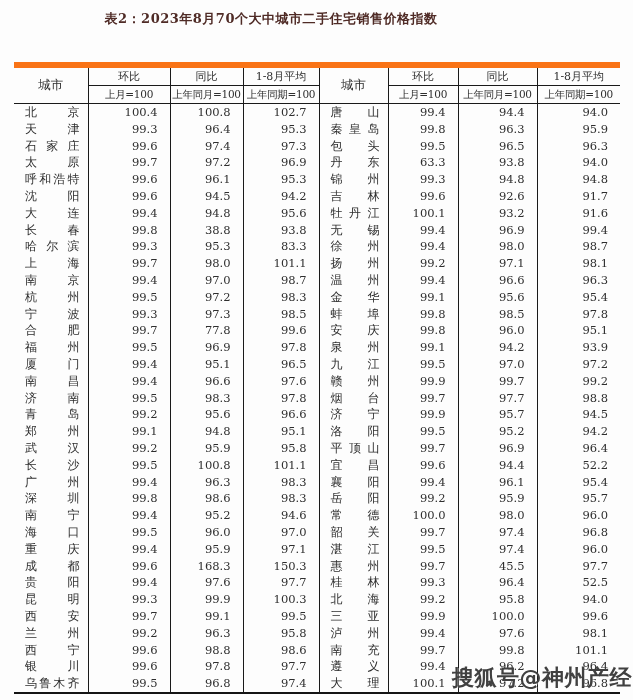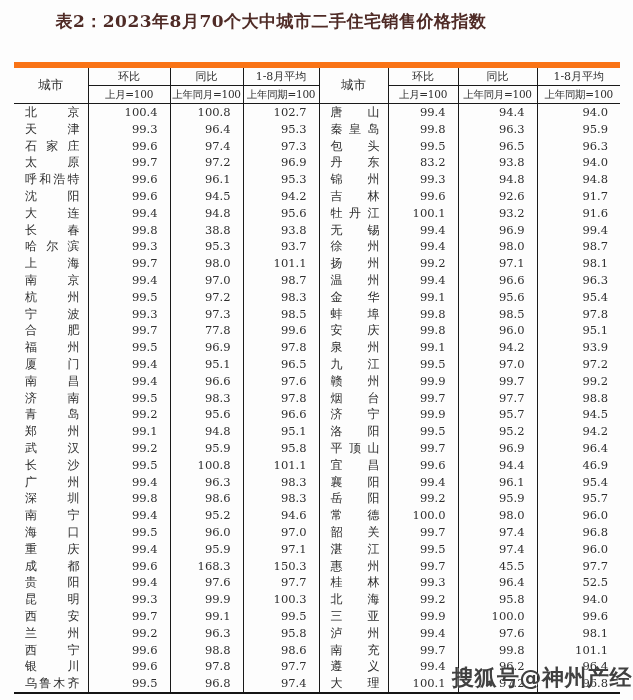--- a/index.html
+++ b/index.html
@@ -4,21 +4,21 @@
 <style>
   html,body{margin:0;padding:0;}
   body{
     width:633px;height:700px;position:relative;overflow:hidden;
     background:#fdfdfd;
     font-family:"DejaVu Serif","Liberation Serif",serif;
     color:#2b2b2b;
   }
   .title{
     position:absolute;top:10px;left:0;width:542px;
-    text-align:center;font-size:17px;font-weight:bold;
+    text-align:center;font-size:13px;font-weight:bold;
     color:#4f2b26;letter-spacing:0.5px;
   }
   .tbl-wrap{position:absolute;left:14px;top:62px;width:606px;}
   table.idx{
     border-collapse:collapse;table-layout:fixed;width:606px;
     border-top:6px solid #f97316;border-bottom:2.5px solid #141414;
   }
   table.idx th, table.idx td{
     padding:0;margin:0;font-weight:normal;color:#2e2e2e;
     overflow:hidden;white-space:nowrap;
@@ -153,21 +153,21 @@
           </td>
           <td class="num">99.7</td>
           <td class="num">97.2</td>
           <td class="num">96.9</td>
           <td class="city">
             <div class="cf">
               <span>丹</span>
               <span>东</span>
             </div>
           </td>
-          <td class="num">83.2</td>
+          <td class="num">63.3</td>
           <td class="num">93.8</td>
           <td class="num">94.0</td>
         </tr>
         <tr>
           <td class="city">
             <div class="cf">
               <span>呼</span>
               <span>和</span>
               <span>浩</span>
               <span>特</span>
@@ -250,21 +250,21 @@
         <tr>
           <td class="city">
             <div class="cf">
               <span>哈</span>
               <span>尔</span>
               <span>滨</span>
             </div>
           </td>
           <td class="num">99.3</td>
           <td class="num">95.3</td>
-          <td class="num">93.7</td>
+          <td class="num">83.3</td>
           <td class="city">
             <div class="cf">
               <span>徐</span>
               <span>州</span>
             </div>
           </td>
           <td class="num">99.4</td>
           <td class="num">98.0</td>
           <td class="num">98.7</td>
         </tr>
@@ -520,21 +520,21 @@
           <td class="num">100.8</td>
           <td class="num">101.1</td>
           <td class="city">
             <div class="cf">
               <span>宜</span>
               <span>昌</span>
             </div>
           </td>
           <td class="num">99.6</td>
           <td class="num">94.4</td>
-          <td class="num">46.9</td>
+          <td class="num">52.2</td>
         </tr>
         <tr>
           <td class="city">
             <div class="cf">
               <span>广</span>
               <span>州</span>
             </div>
           </td>
           <td class="num">99.4</td>
           <td class="num">96.3</td>

